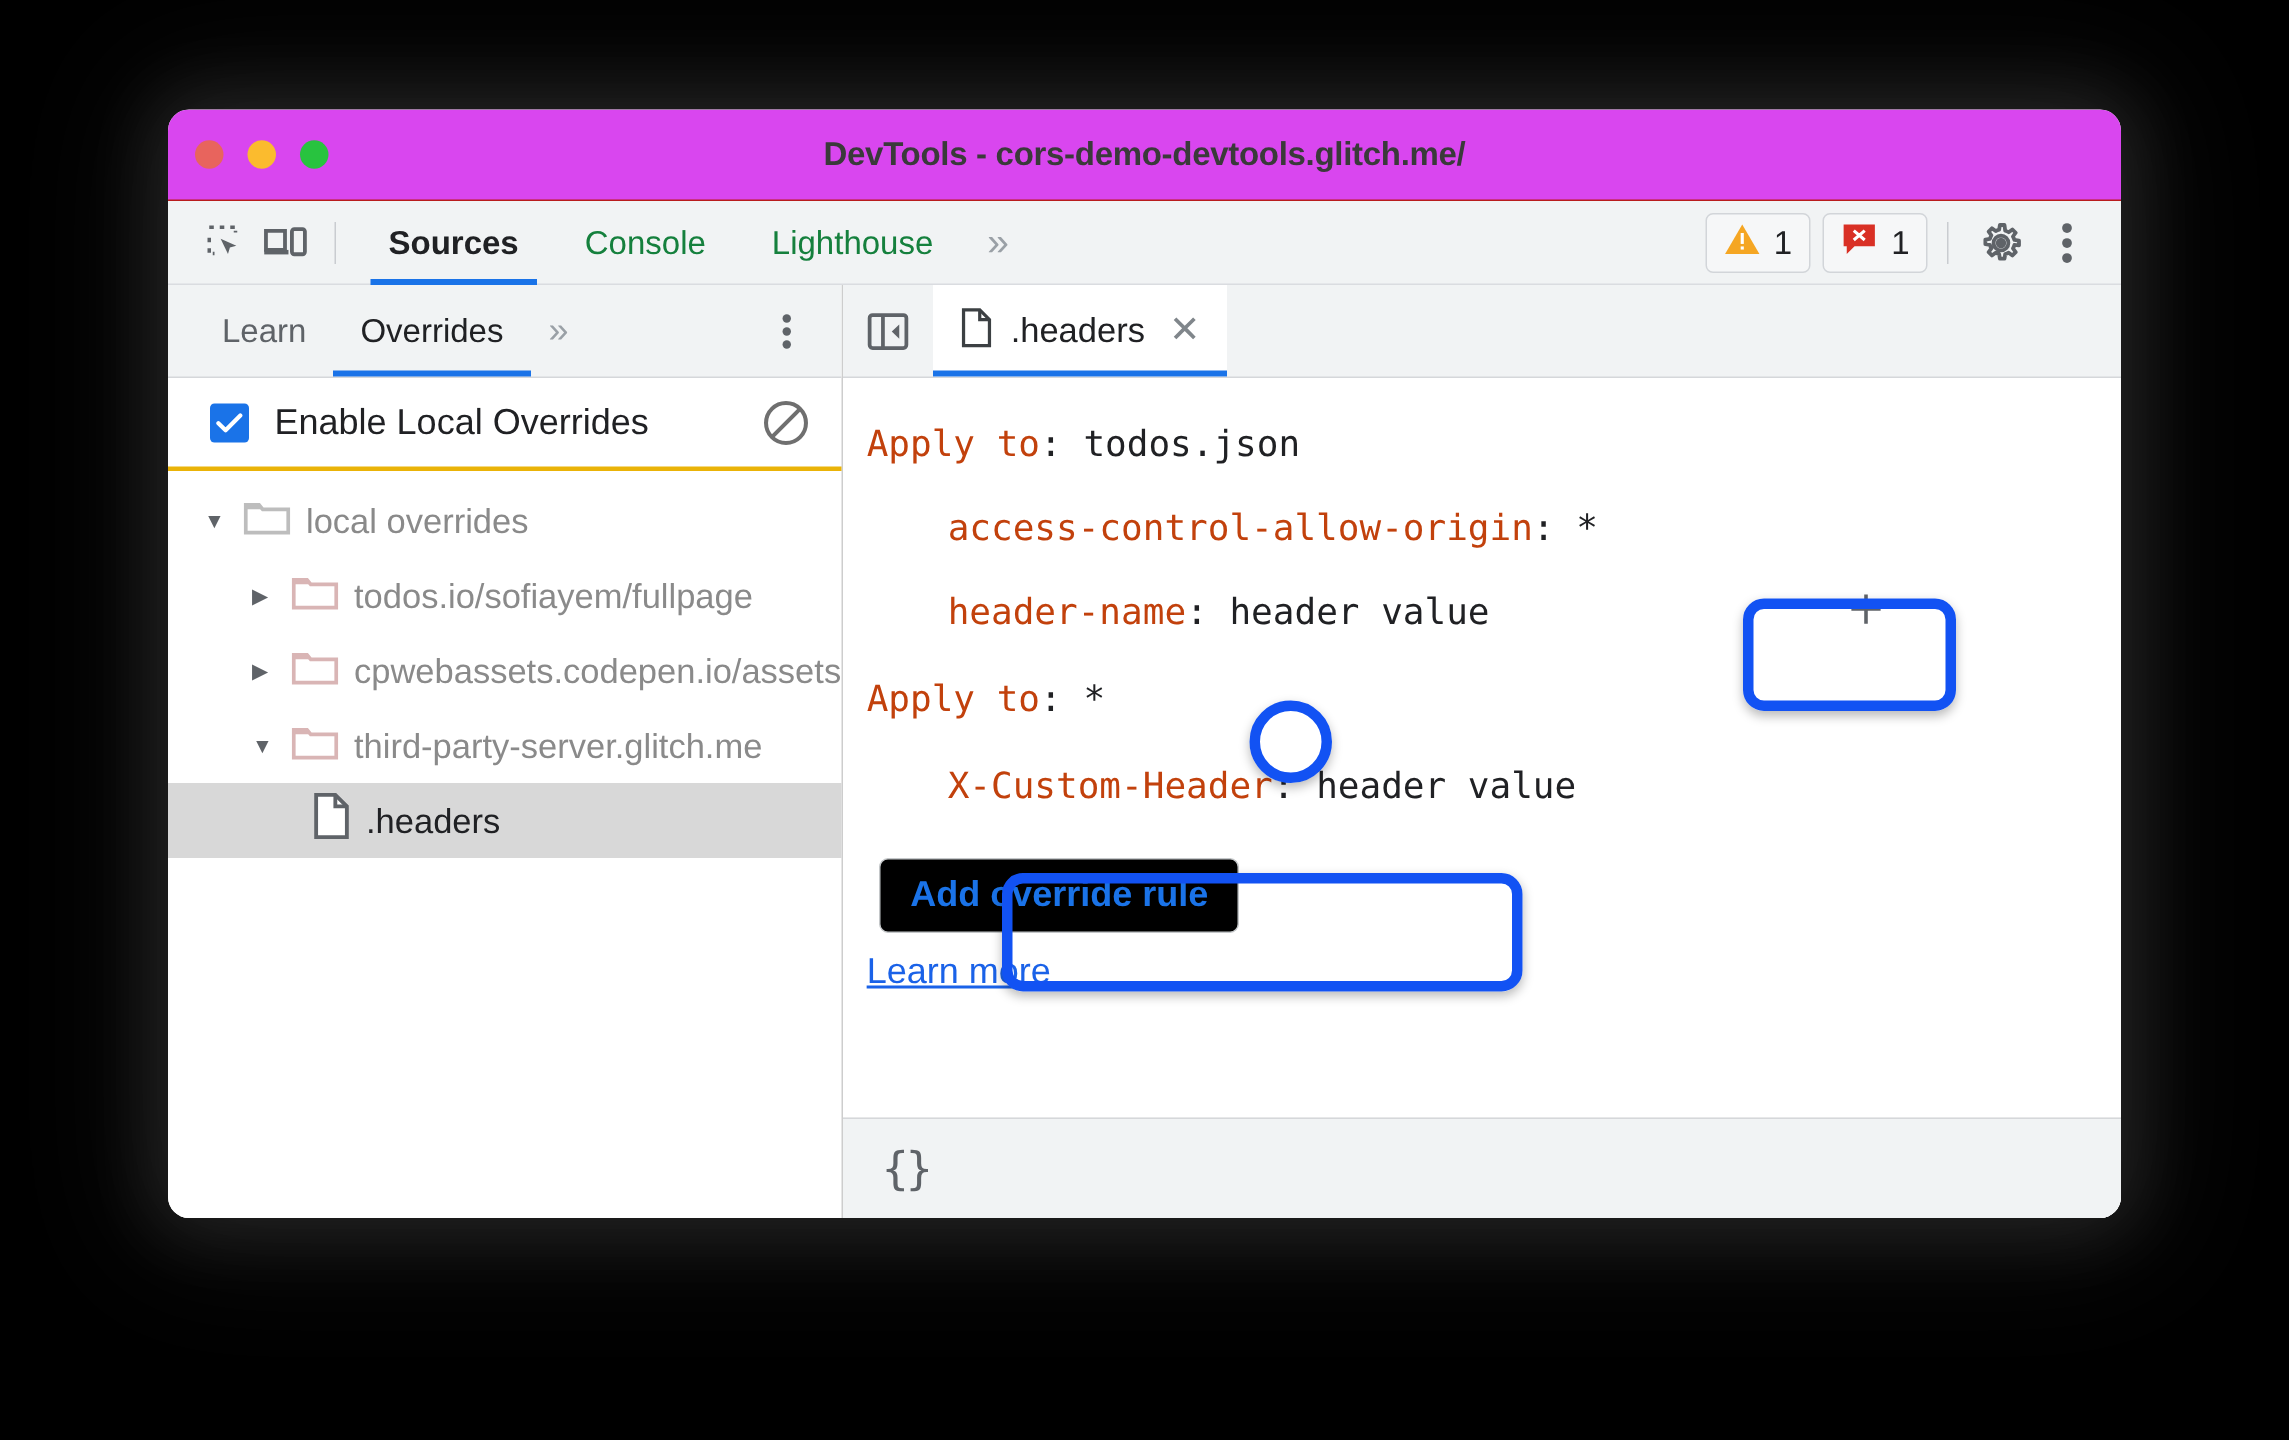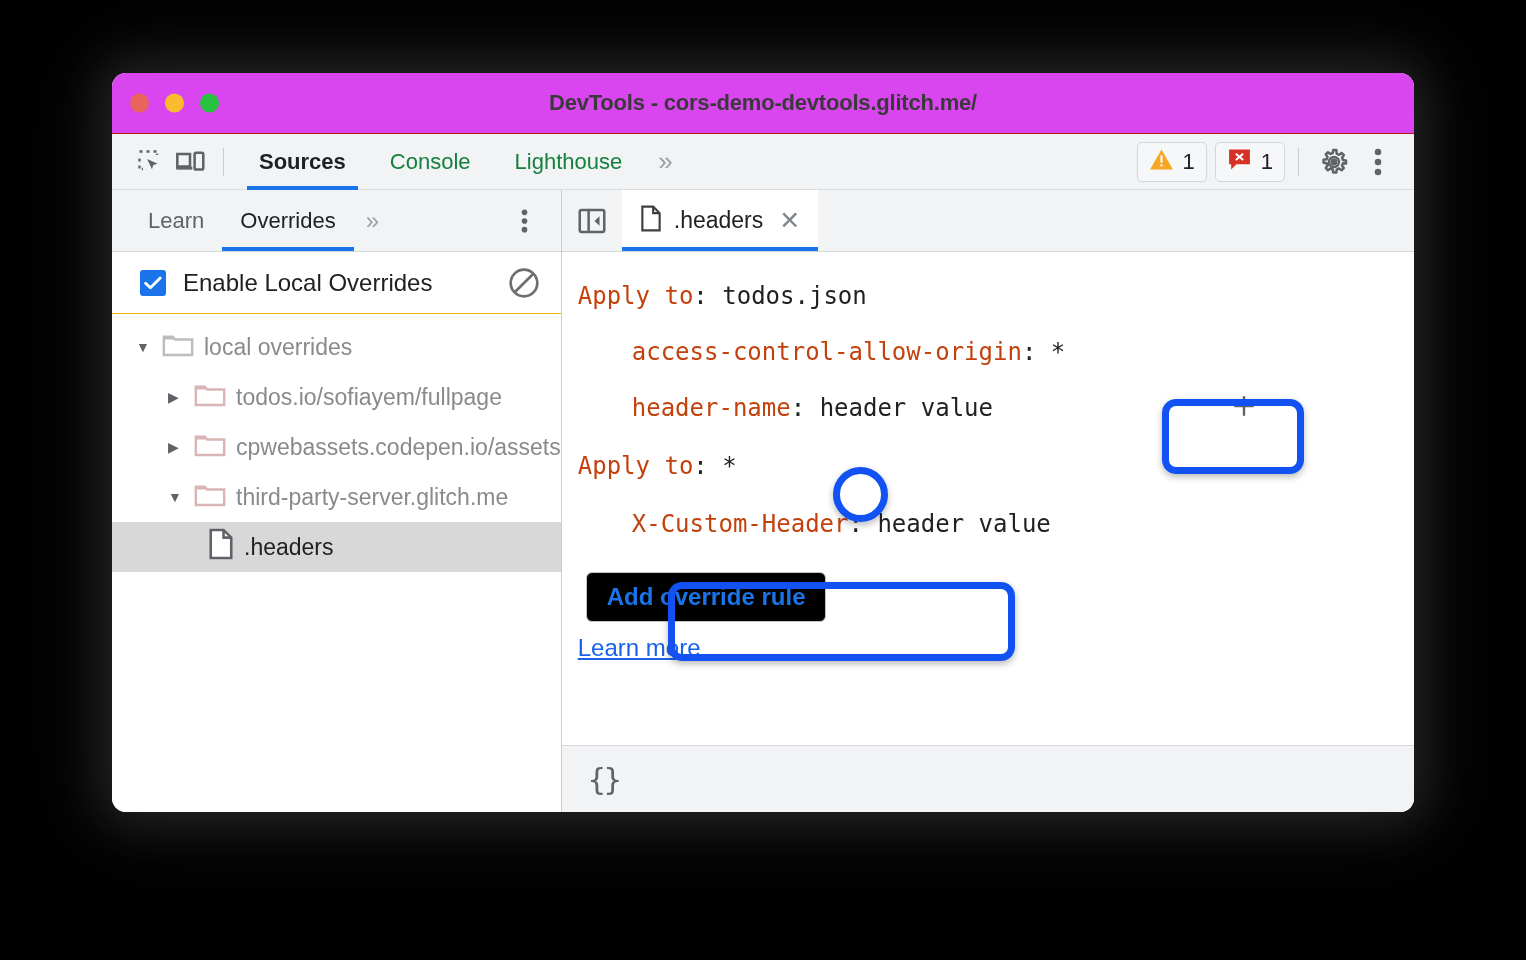--- a/index.html
+++ b/index.html
@@ -185,21 +185,21 @@
   #nav-menu-btn {
     position: absolute;
     right: 18px; top: 50%;
     transform: translateY(-50%);
     width: 36px; height: 36px;
     display: flex; align-items: center; justify-content: center;
     color: #5f6368;
   }
   #overrides-bar {
     height: 62px;
-    border-bottom: 1px solid #eab308;
+    border-bottom: 3px solid #eab308;
     display: flex;
     align-items: center;
     padding: 0 18px 0 28px;
     box-sizing: border-box;
   }
   #enable-check {
     width: 26px; height: 26px;
     border-radius: 3px;
     background: #1a73e8;
     display: flex; align-items: center; justify-content: center;

